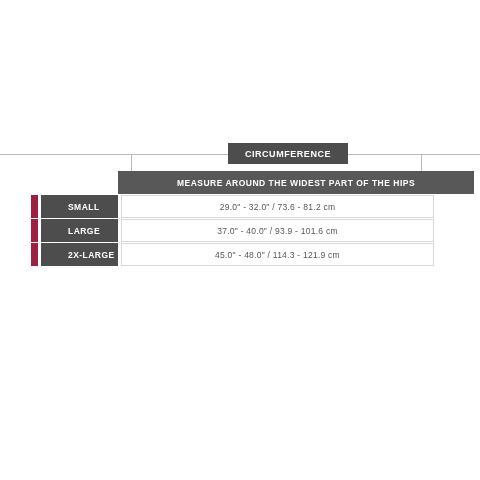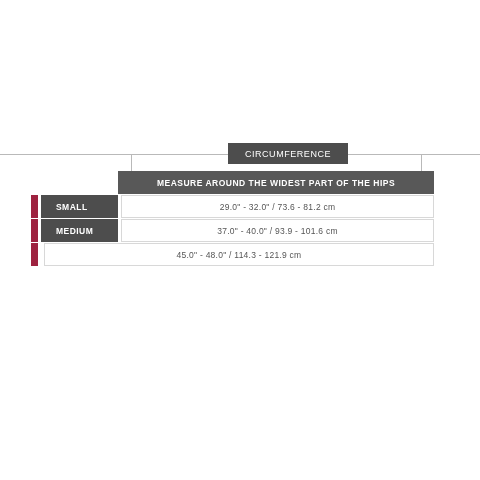--- a/index.html
+++ b/index.html
@@ -52,41 +52,41 @@
   
   .circumference-label {
     position: absolute;
     left: 228px;
     top: 143px;
     width: 120px;
     height: 21px;
     background: #4d4d4d;
     color: #ffffff;
     font-size: 9px;
-    font-weight: normal;
+    font-weight: bold;
     letter-spacing: 0.55px;
     display: flex;
     align-items: center;
     justify-content: center;
     box-sizing: border-box;
   }
 
   
   .size-table {
     position: absolute;
     left: 31px;
     top: 171px;
     width: 403px;
   }
 
   .table-header {
     display: flex;
     height: 23px;
     margin-left: 87px;
-    width: 316px;
+    width: 356px;
     background: #585858;
     color: #ffffff;
     align-items: center;
     justify-content: center;
     font-size: 8.5px;
     font-weight: bold;
     letter-spacing: 0.5px;
     box-sizing: border-box;
   }
 
@@ -112,21 +112,21 @@
   .row-label {
     width: 77px;
     flex: 0 0 77px;
     background: #4d4d4d;
     color: #ffffff;
     font-size: 8.5px;
     font-weight: bold;
     letter-spacing: 0.45px;
     display: flex;
     align-items: center;
-    padding-left: 15px;
+    padding-left: 27px;
     box-sizing: border-box;
   }
 
   .row-spacer {
     width: 3px;
     flex: 0 0 3px;
     background: #ffffff;
   }
 
   .row-value {
@@ -162,28 +162,29 @@
       <div class="row-gap"></div>
       <div class="row-label">SMALL</div>
       <div class="row-spacer"></div>
       <div class="row-value">29.0" - 32.0" / 73.6 - 81.2 cm</div>
     </div>
 
 
     <div class="table-row">
       <div class="accent-bar"></div>
       <div class="row-gap"></div>
-      <div class="row-label">MEDIUM</div>
+      <div class="row-label">LARGE</div>
       <div class="row-spacer"></div>
       <div class="row-value">37.0" - 40.0" / 93.9 - 101.6 cm</div>
     </div>
 
 
     <div class="table-row">
       <div class="accent-bar"></div>
       <div class="row-gap"></div>
+      <div class="row-label">2X-LARGE</div>
       <div class="row-spacer"></div>
       <div class="row-value">45.0" - 48.0" / 114.3 - 121.9 cm</div>
     </div>
 
 
   </div>
 </div>
 
 </body></html>

